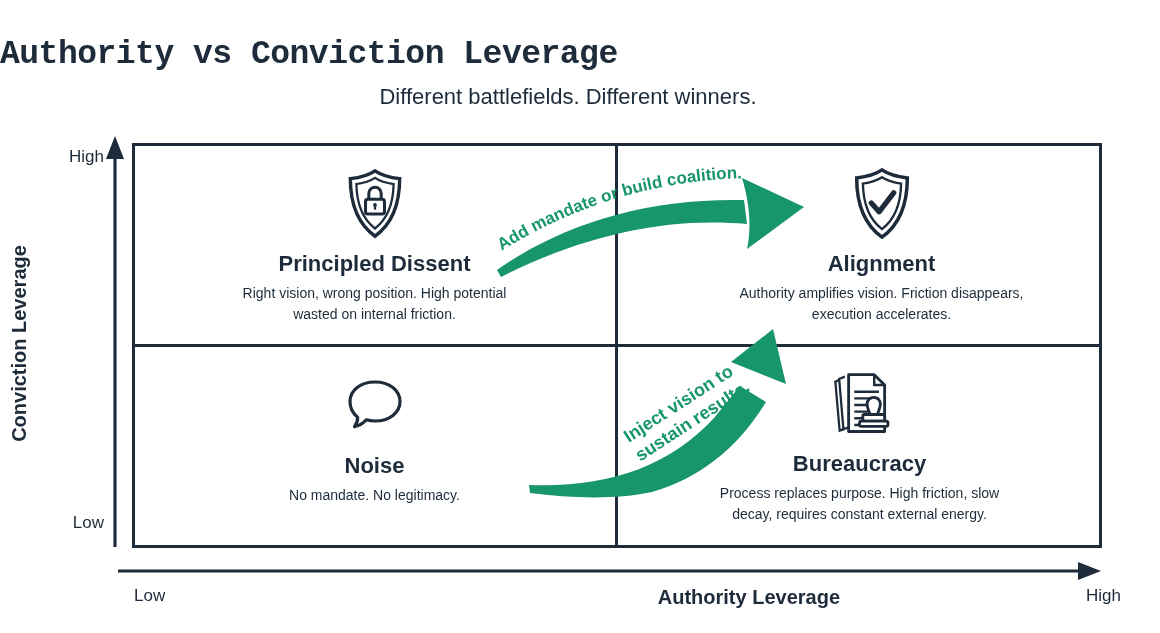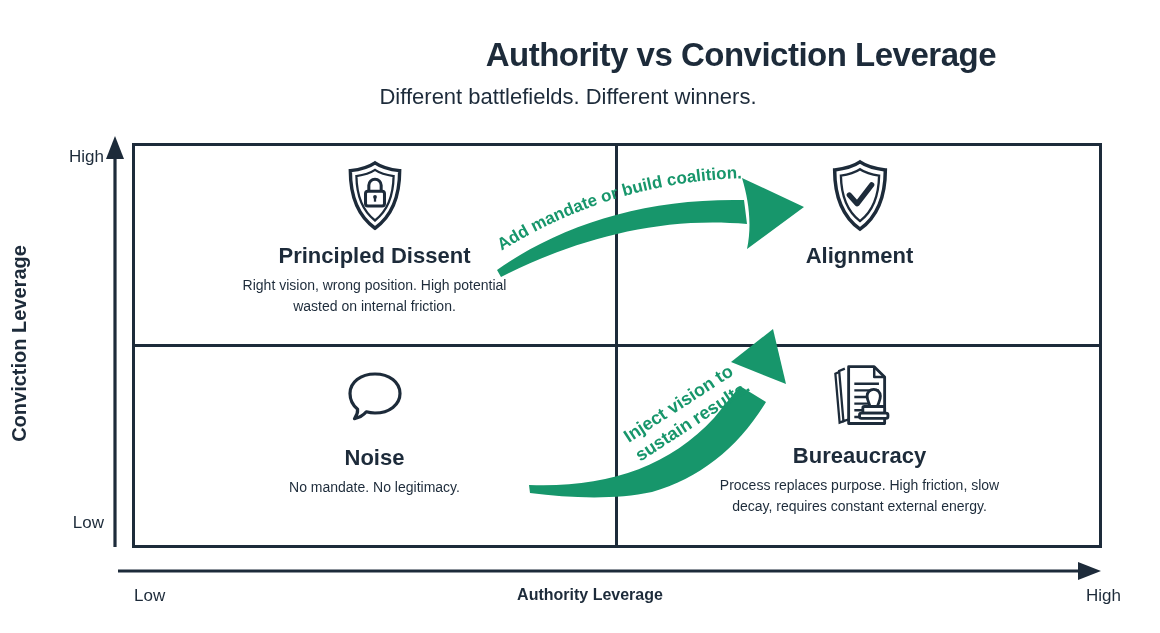--- a/index.html
+++ b/index.html
@@ -11,38 +11,38 @@
   html,body{background:#fff;}
   body{font-family:"Liberation Sans", sans-serif; color:var(--navy);}
   .canvas{
     position:relative;
     width:1160px;height:633px;
     background:var(--bg);
     overflow:hidden;
   }
   .chart-title{
     position:absolute;left:0;top:36px;width:996px;
-    text-align:right;font-size:33px;font-weight:bold;letter-spacing:-.5px;
+    text-align:left;font-size:33px;font-weight:bold;letter-spacing:-.5px;font-family:Liberation Mono, monospace;
   }
   .chart-subtitle{
     position:absolute;left:0;top:84px;width:1136px;
     text-align:center;font-size:22px;font-weight:400;
   }
   .matrix{
     position:absolute;left:132px;top:143px;width:970px;height:405px;
     border:3px solid var(--navy);
   }
   .divider-v{position:absolute;left:480px;top:0;width:3px;height:399px;background:var(--navy);}
   .divider-h{position:absolute;left:0;top:198px;width:964px;height:3px;background:var(--navy);}
   .quad{
     position:absolute;display:flex;flex-direction:column;align-items:center;
-    text-align:center;padding-top:16px;
+    text-align:center;padding-top:24px;
   }
   .q-tl{left:132px;top:143px;width:485px;height:202px;}
-  .q-tr{left:617px;top:143px;width:485px;height:202px;}
+  .q-tr{left:639px;top:143px;width:485px;height:202px;}
   .q-bl{left:132px;top:345px;width:485px;height:203px;}
   .q-br{left:617px;top:345px;width:485px;height:146px;}
   .icon-wrap{height:74px;display:flex;align-items:center;justify-content:center;}
   .quad h3{font-size:22px;font-weight:bold;margin-top:10px;line-height:26px;}
   .quad p{font-size:14px;line-height:20.5px;margin-top:6px;}
   .q-tl p{max-width:300px;}
   .q-tr p{max-width:310px;}
   .q-bl p{max-width:320px;}
   .q-br p{max-width:300px;}
   .overlay{position:absolute;left:0;top:0;pointer-events:none;}
@@ -50,22 +50,22 @@
   .ylab-high{left:20px;top:147px;width:84px;text-align:right;}
   .ylab-low{left:20px;top:513px;width:84px;text-align:right;}
   .y-title{
     position:absolute;left:-96px;top:332px;width:230px;text-align:center;
     font-size:20px;font-weight:bold;
     transform:rotate(-90deg);transform-origin:center;
   }
   .xlab-low{left:134px;top:586px;}
   .xlab-high{left:1037px;top:586px;width:84px;text-align:right;}
   .x-title{
-    position:absolute;left:360px;top:586px;width:460px;text-align:center;
-    font-size:16px;font-weight:bold;
+    position:absolute;left:380px;top:586px;width:460px;text-align:right;
+    font-size:20px;font-weight:bold;
   }
   .arrow-label-curved{fill:var(--green);font-size:17px;font-weight:600;font-family:"Liberation Sans",sans-serif;}
   .arrow-label-rot{fill:var(--green);font-size:18px;font-weight:600;font-family:"Liberation Sans",sans-serif;}
 </style>
 </head>
 <body>
 
 <div class="canvas">
 
   <div class="chart-title">Authority vs Conviction Leverage</div>
@@ -93,20 +93,21 @@
 
   <div class="quad q-tr">
     <div class="icon-wrap">
       <svg width="72" height="76" viewBox="0 0 72 78" fill="none" stroke="#1d2b3a">
         <path d="M36 4 C42.5 8.5 51 11 62 12.2 C62 38 54 60 36 73 C18 60 10 38 10 12.2 C21 11 29.5 8.5 36 4 Z" stroke-width="3.6"></path>
         <path d="M36 11.5 C41 14.9 48 17 55.6 18 C55.3 38 48.8 55 36 64.8 C23.2 55 16.7 38 16.4 18 C24 17 31 14.9 36 11.5 Z" stroke-width="2.4"></path>
         <path d="M25 38 L33 47 L48 27.5" stroke-width="5.4" stroke-linecap="round" stroke-linejoin="round"></path>
       </svg>
     </div>
     <h3>Alignment</h3>
+    <p>Authority amplifies vision. Friction disappears, execution accelerates.</p>
   </div>
 
   <div class="quad q-bl">
     <div class="icon-wrap">
       <svg width="64" height="58" viewBox="0 0 64 58" fill="none" stroke="#1d2b3a">
         <path d="M32 5 C46.4 5 57 13.4 57 24.5 C57 35.6 46.4 44 32 44 C28.9 44 26 43.6 23.3 42.8 C20.3 46.4 16 48.8 11.5 49.6 C13.8 46.6 14.9 43.3 14.6 40.2 C9.8 36.3 7 30.8 7 24.5 C7 13.4 17.6 5 32 5 Z" stroke-width="3.2" stroke-linejoin="round"></path>
       </svg>
     </div>
     <h3>Noise</h3>
     <p>No mandate. No legitimacy.</p>

